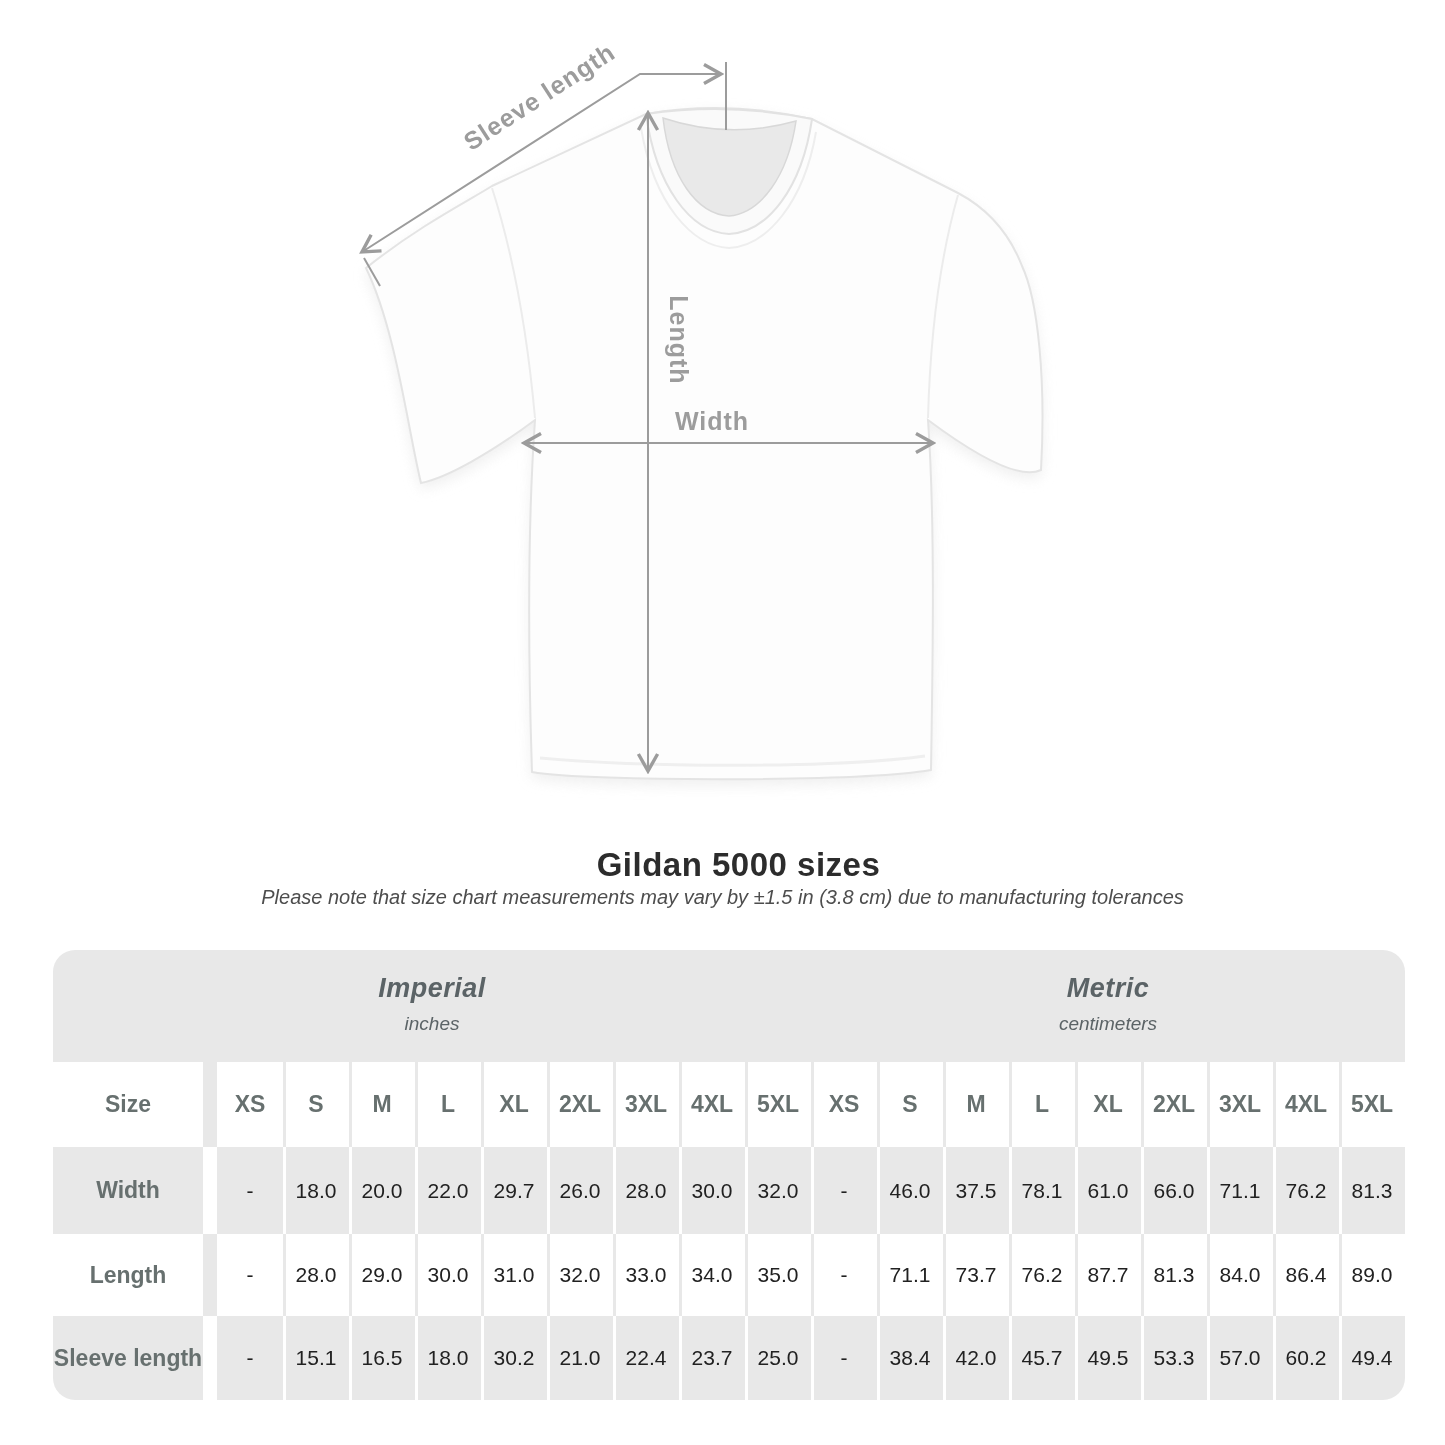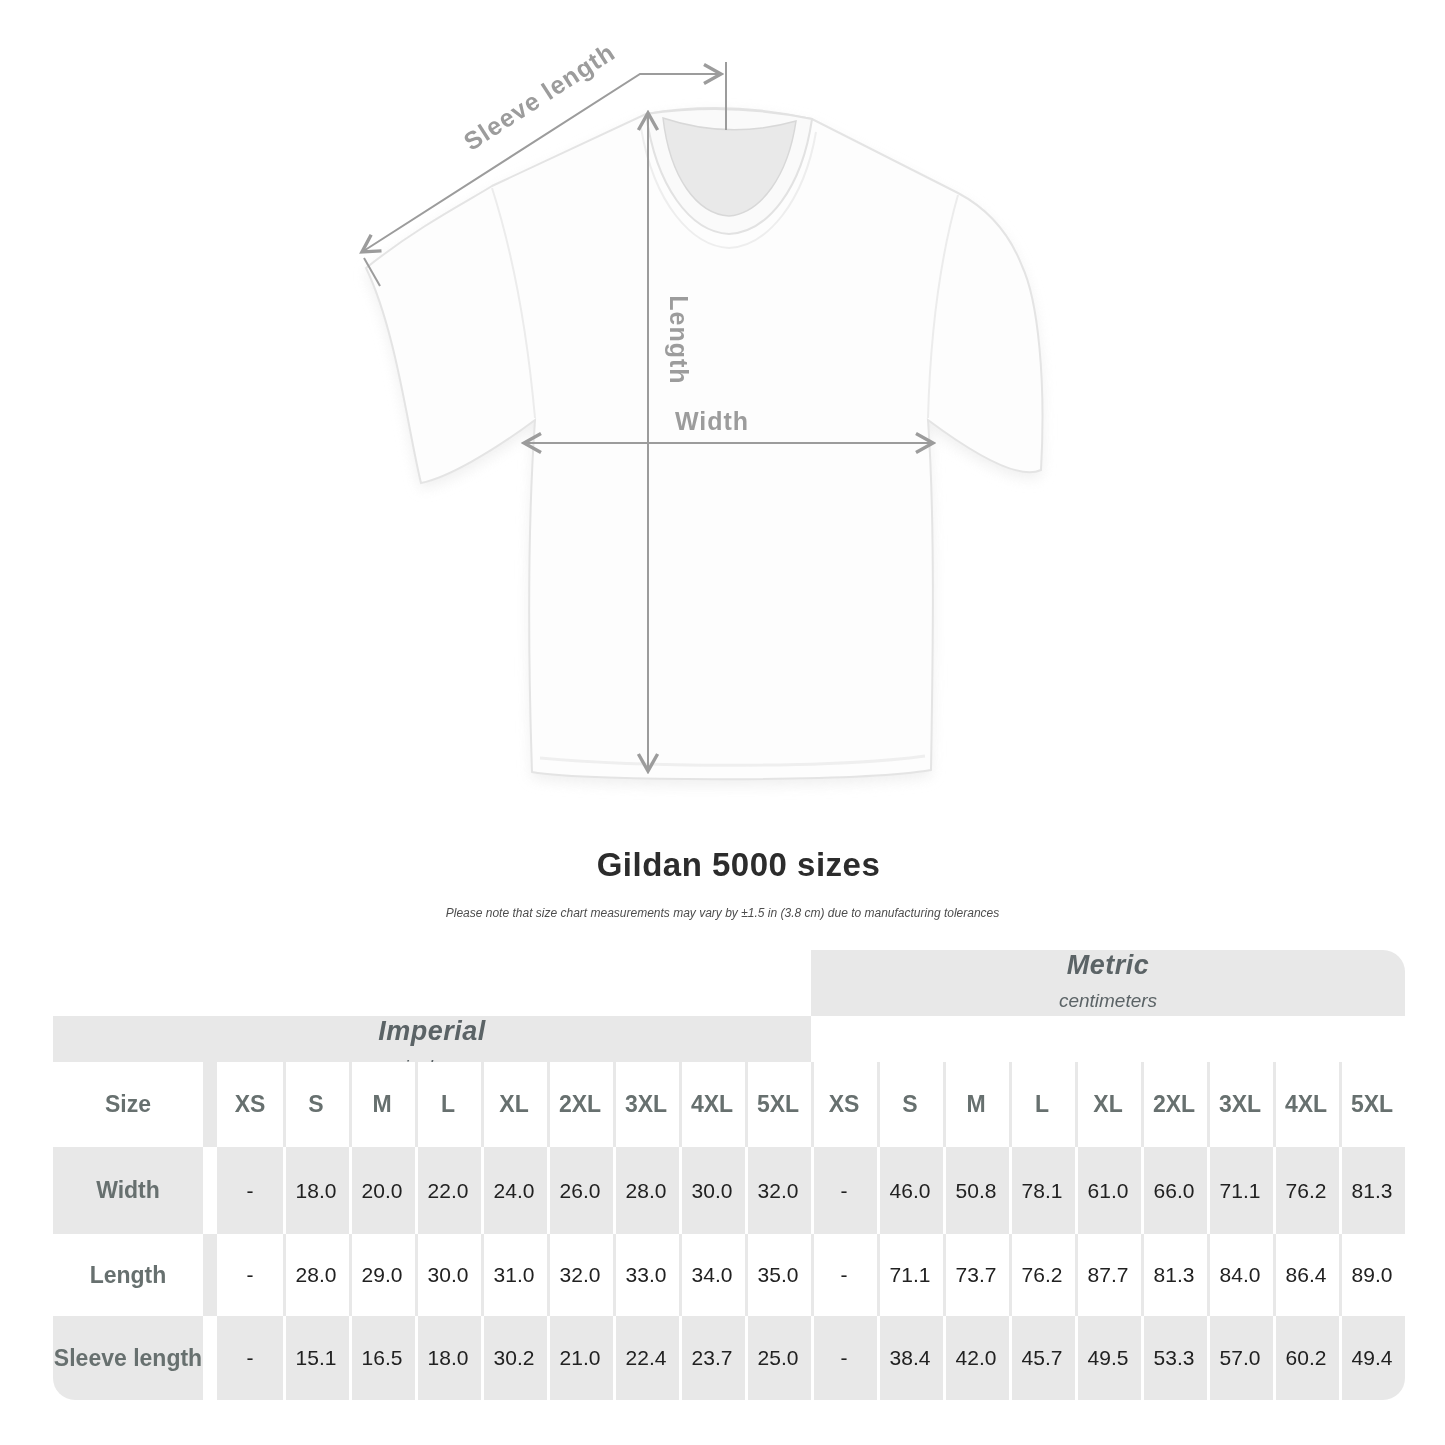--- a/index.html
+++ b/index.html
@@ -12,21 +12,21 @@
   }
   *{box-sizing:border-box;margin:0;padding:0;}
   html,body{width:1445px;height:1445px;background:#ffffff;overflow:hidden;
     font-family:"Liberation Sans","DejaVu Sans",sans-serif;}
   .page{position:relative;width:1445px;height:1445px;background:#fff;}
 
   .diagram{position:absolute;left:0;top:0;width:1445px;height:835px;}
 
   .title-block{position:absolute;left:0;top:846px;width:1445px;text-align:center;}
   .page-title{font-size:33px;font-weight:bold;color:var(--title);letter-spacing:.5px;padding-left:32px;}
-  .page-note{margin-top:22px;font-size:12px;font-style:italic;color:var(--note);}
+  .page-note{margin-top:2px;font-size:20px;font-style:italic;color:var(--note);}
 
   .size-table{position:absolute;left:53px;top:950px;width:1352px;height:450px;
     border-radius:22px;overflow:hidden;display:grid;
     grid-template-rows:112px 85px 87px 82px 84px;background:#fff;}
   .row{display:grid;grid-template-columns:150px 14px repeat(18,1fr);}
   .c{display:flex;align-items:center;justify-content:center;}
 
   .row-band .c{background:var(--band);}
   .unit-cell{flex-direction:column;gap:9px;padding-bottom:4px;}
   .unit-name{font-size:27px;font-weight:bold;font-style:italic;color:#5b6366;letter-spacing:.5px;}
@@ -94,27 +94,27 @@
     </svg>
   </div>
 
   <div class="title-block">
     <div class="page-title">Gildan 5000 sizes</div>
     <div class="page-note">Please note that size chart measurements may vary by ±1.5 in (3.8 cm) due to manufacturing tolerances</div>
   </div>
 
   <div class="size-table">
       <div class="row row-band">
+        <div class="c unit-cell" style="grid-column: 1 / span 11;">
+          <div class="unit-name">Imperial</div>
+          <div class="unit-sub">inches</div>
+        </div>
         <div class="c unit-cell" style="grid-column: 12 / span 9;">
           <div class="unit-name">Metric</div>
           <div class="unit-sub">centimeters</div>
-        </div>
-        <div class="c unit-cell" style="grid-column: 1 / span 11;">
-          <div class="unit-name">Imperial</div>
-          <div class="unit-sub">inches</div>
         </div>
       </div>
       <div class="row row-white">
         <div class="c lbl">Size</div>
         <div class="c div"></div>
         <div class="c lbl">XS</div>
         <div class="c lbl sep">S</div>
         <div class="c lbl sep">M</div>
         <div class="c lbl sep">L</div>
         <div class="c lbl sep">XL</div>
@@ -132,28 +132,28 @@
         <div class="c lbl sep">4XL</div>
         <div class="c lbl sep">5XL</div>
       </div>
       <div class="row row-gray">
         <div class="c lbl">Width</div>
         <div class="c div"></div>
         <div class="c val">-</div>
         <div class="c val sep">18.0</div>
         <div class="c val sep">20.0</div>
         <div class="c val sep">22.0</div>
-        <div class="c val sep">24.0</div>
+        <div class="c val sep">29.7</div>
         <div class="c val sep">26.0</div>
         <div class="c val sep">28.0</div>
         <div class="c val sep">30.0</div>
         <div class="c val sep">32.0</div>
         <div class="c val sep">-</div>
         <div class="c val sep">46.0</div>
-        <div class="c val sep">50.8</div>
+        <div class="c val sep">37.5</div>
         <div class="c val sep">78.1</div>
         <div class="c val sep">61.0</div>
         <div class="c val sep">66.0</div>
         <div class="c val sep">71.1</div>
         <div class="c val sep">76.2</div>
         <div class="c val sep">81.3</div>
       </div>
       <div class="row row-white">
         <div class="c lbl">Length</div>
         <div class="c div"></div>

